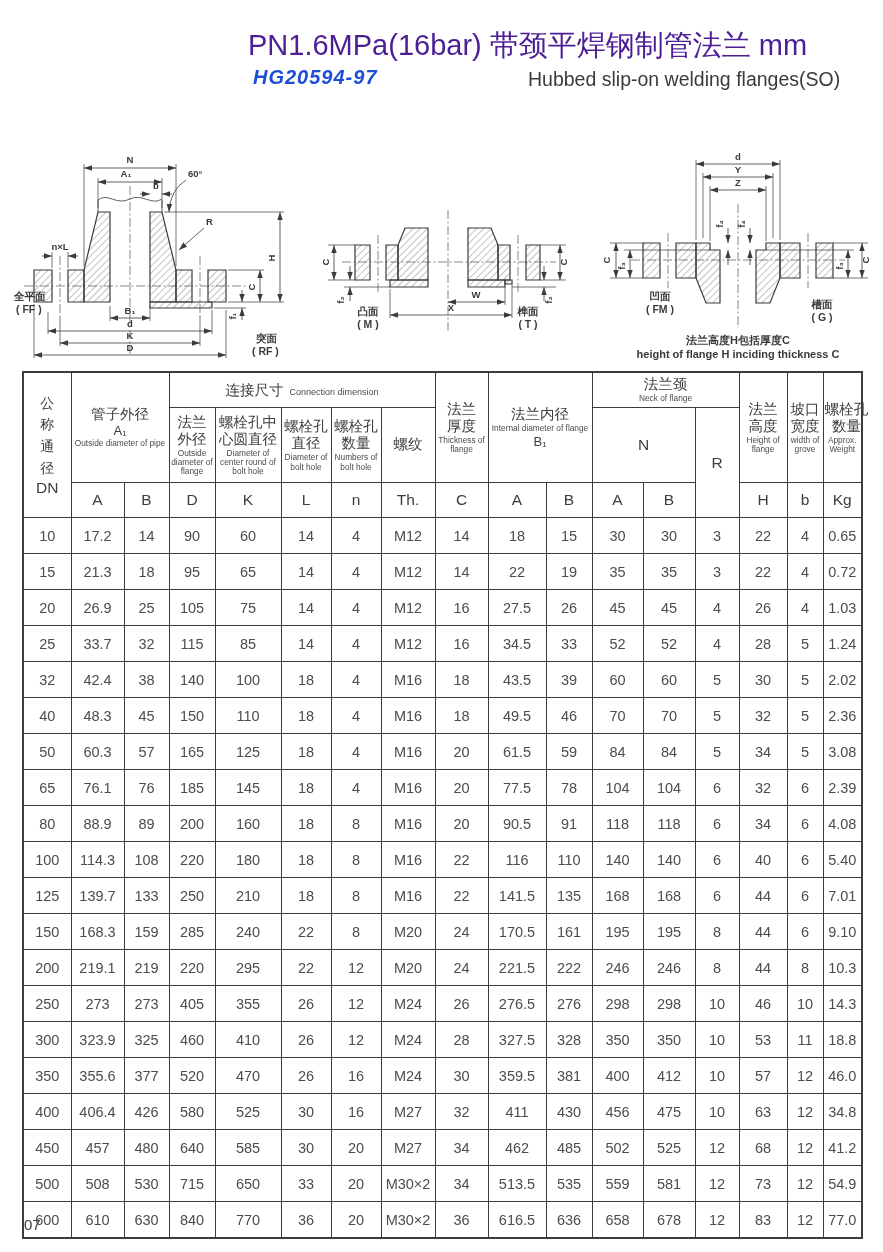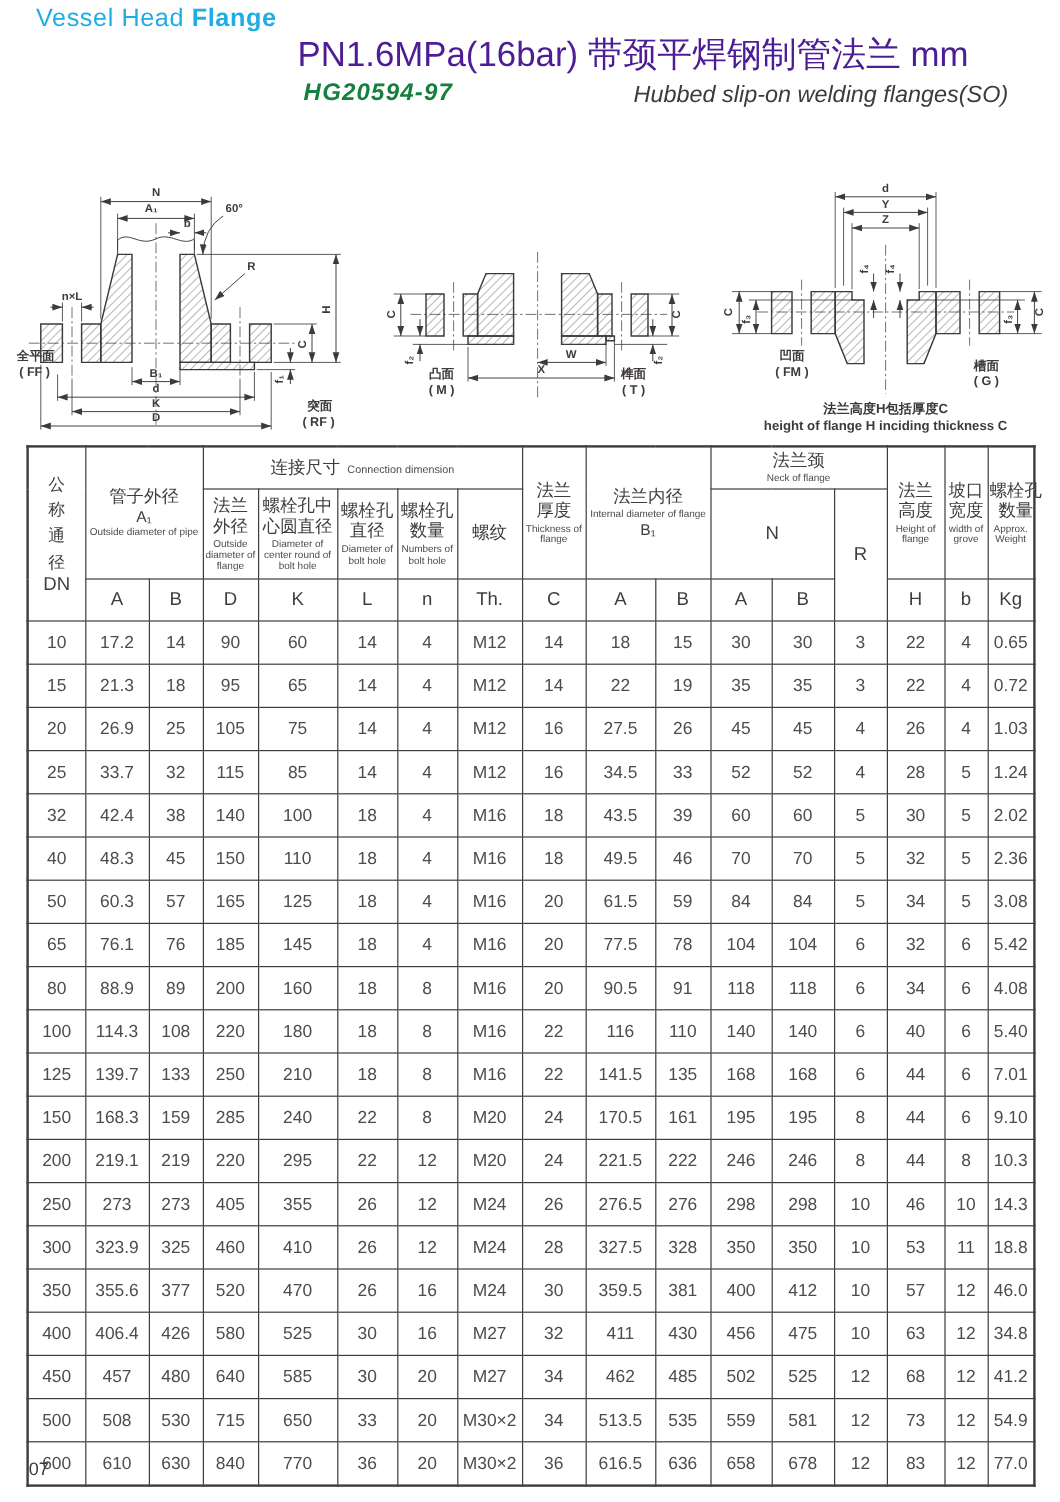--- a/index.html
+++ b/index.html
@@ -4,22 +4,22 @@
 <style>
   html,body{margin:0;padding:0;}
   body{width:883px;height:1252px;position:relative;background:#ffffff;overflow:hidden;
        font-family:"Liberation Sans",sans-serif;}
   
   .logo{position:absolute;left:30px;top:2px;text-align:center;}
   .logo-main{font-size:37px;font-weight:bold;font-style:italic;color:#1fade4;letter-spacing:-1px;line-height:1.0;}
   .logo-sub{font-size:21px;color:#1fade4;letter-spacing:0.5px;margin-top:2px;}
   .logo-sub .b{font-weight:bold;}
   .page-title{position:absolute;left:248px;top:26px;font-size:29px;color:#4c1d95;white-space:nowrap;}
-  .std{position:absolute;left:253px;top:66px;font-size:20px;font-weight:bold;font-style:italic;color:#15803d;letter-spacing:1px;}
-  .subtitle{position:absolute;left:528px;top:68px;font-size:19.5px;color:#3e3a39;white-space:nowrap;font-style:italic;}
+  .std{position:absolute;left:253px;top:66px;font-size:20px;font-weight:bold;font-style:italic;color:#1d4ed8;letter-spacing:1px;}
+  .subtitle{position:absolute;left:528px;top:68px;font-size:19.5px;color:#3e3a39;white-space:nowrap;}
   
   .drawings{position:absolute;left:0;top:148px;width:883px;height:220px;}
   svg{position:absolute;overflow:visible;}
   .hp{fill:url(#h1);stroke:#3e3a39;stroke-width:1.2;}
   .hp2{fill:url(#h2);stroke:#3e3a39;stroke-width:1.2;}
   .hp3{fill:url(#h3);stroke:#3e3a39;stroke-width:1.2;}
   .cl{stroke:#3e3a39;stroke-width:0.6;stroke-dasharray:9 2.5 2 2.5;fill:none;}
   .ext{stroke:#3e3a39;stroke-width:0.7;fill:none;}
   .dim{stroke:#3e3a39;stroke-width:0.8;fill:none;}
   .thin{stroke:#3e3a39;stroke-width:0.8;fill:none;}
@@ -43,21 +43,20 @@
   .letter{font-size:15.5px;color:#3f3d3c;}
   .dn-vert{width:15px;margin:0 auto;font-size:14px;line-height:1.55;word-break:break-all;color:#3f3d3c;}
   .conn-en{font-size:9px;color:#4c4c4c;margin-left:6px;}
   
   .pageno{position:absolute;left:24px;top:1216px;font-size:15px;color:#3e3a39;}
 </style>
 </head>
 <body>
 
 <div class="logo">
-  <div class="logo-sub"><span>Vessel Head</span> <span class="b">Flange</span></div>
 </div>
 <div class="page-title">PN1.6MPa(16bar) 带颈平焊钢制管法兰  mm</div>
 <div class="std">HG20594-97</div>
 <div class="subtitle">Hubbed slip-on welding flanges(SO)</div>
 
 <div class="drawings">
 
   <svg style="left:12px;top:2px" width="290" height="214" viewBox="0 0 290 214">
     <defs>
       <pattern id="h1" width="5" height="5" patternTransform="rotate(45)" patternUnits="userSpaceOnUse">
@@ -513,21 +512,21 @@
       <td>4</td>
         <td>M16</td>
       <td>20</td>
         <td>77.5</td>
       <td>78</td>
         <td>104</td>
       <td>104</td>
         <td>6</td>
       <td>32</td>
         <td>6</td>
-      <td>5.42</td>
+      <td>2.39</td>
     </tr>
       <tr>
       <td>80</td>
         <td>88.9</td>
       <td>89</td>
         <td>200</td>
       <td>160</td>
         <td>18</td>
       <td>8</td>
         <td>M16</td>

